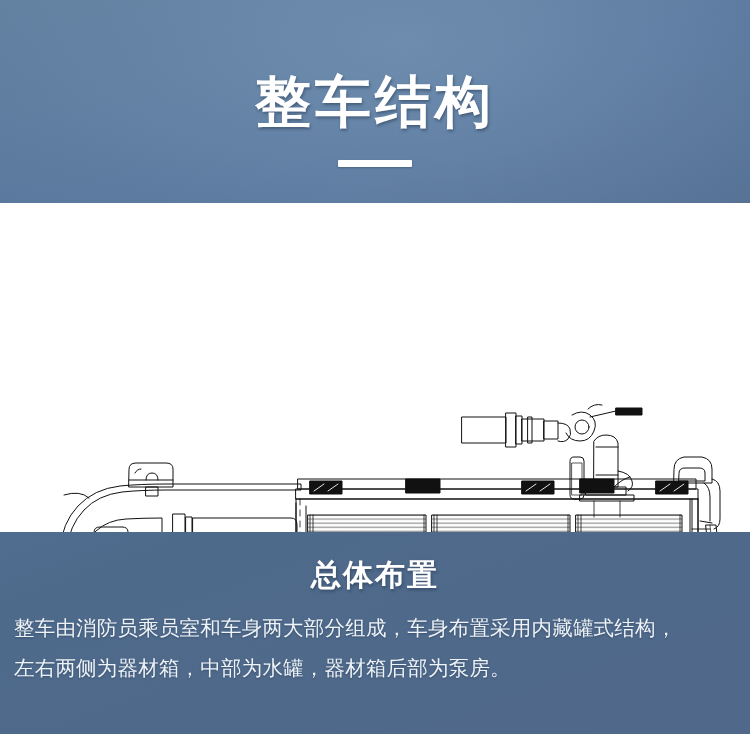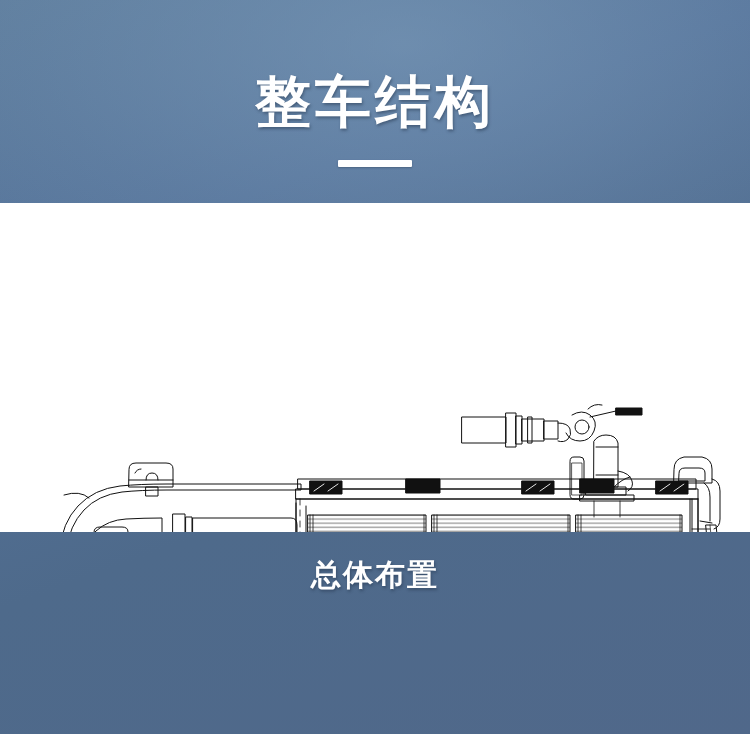--- a/index.html
+++ b/index.html
@@ -334,15 +334,19 @@
         <g stroke-dasharray="6 5" stroke-width="0.8">
           <path d="M300 296 v180"></path>
         </g>
 
       </g>
     </svg>
   </div>
 
   <div class="footer">
     <div class="subtitle">总体布置</div>
+    <div class="body-text">
+      <div>整车由消防员乘员室和车身两大部分组成，车身布置采用内藏罐式结构，</div>
+      <div>左右两侧为器材箱，中部为水罐，器材箱后部为泵房。</div>
+    </div>
   </div>
 
 </div>
 
 </body></html>

